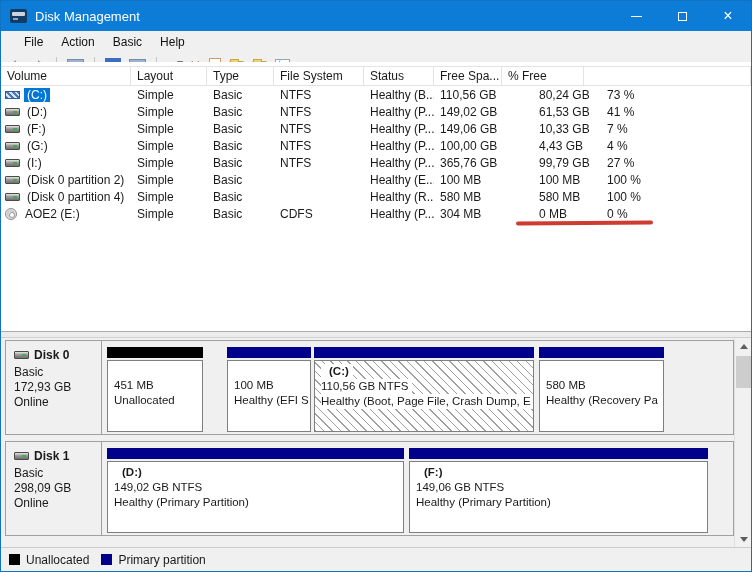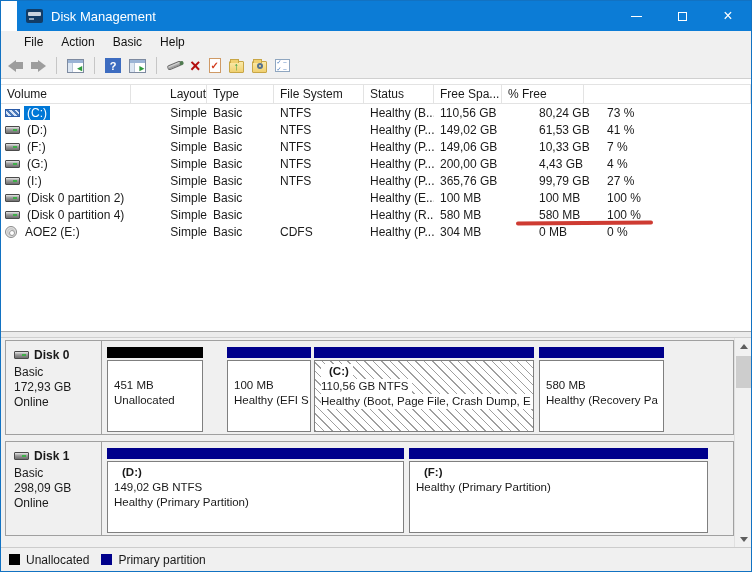--- a/index.html
+++ b/index.html
@@ -4,21 +4,21 @@
 <style>
   * { margin:0; padding:0; box-sizing:border-box; }
   html,body { background:#d8d8d8; }
   body { font-family:"Liberation Sans", sans-serif; }
   .window {
     position:relative; width:752px; height:572px; background:#ffffff;
     border:1px solid #1272c2; overflow:hidden;
     font-size:12px; color:#1a1a1a;
   }
   
-  .titlebar { position:absolute; top:0; left:16px; right:0; height:30px; background:#0c7cd6;
+  .titlebar { position:absolute; top:0; left:0; right:0; height:30px; background:#0c7cd6;
     display:flex; align-items:center; padding-left:9px; }
   .app-icon { width:17px; height:14px; background:#123c66; border-radius:2px; position:relative; margin-right:8px; }
   .app-icon::before { content:""; position:absolute; left:2px; top:3px; right:2px; height:4px; background:#c9d4e0; border-radius:1px; }
   .app-icon::after { content:""; position:absolute; left:3px; bottom:3px; width:5px; height:2px; background:#8fa6bd; }
   .titlebar .title { color:#ffffff; font-size:13px; }
   .controls { position:absolute; right:0; top:0; height:30px; display:flex; }
   .ctl { width:46px; height:30px; display:flex; align-items:center; justify-content:center; color:#ffffff; }
   .minbar { width:11px; height:1px; background:#ffffff; display:block; }
   .maxbox { width:9px; height:9px; border:1px solid #ffffff; display:block; }
   .closex { font-size:16px; line-height:16px; font-weight:400; }
@@ -51,24 +51,24 @@
   .doc-ico::after { content:"✓"; position:absolute; left:1px; top:1px; font-size:10px; color:#d23c1e; font-weight:bold; }
   .folder-ico { width:15px; height:12px; background:linear-gradient(#fbeaa9,#f0d070); border:1px solid #c8a646;
     border-radius:1px; position:relative; margin-top:2px; }
   .folder-ico::before { content:""; position:absolute; left:0; top:-3px; width:7px; height:3px; background:#f0d070; border:1px solid #c8a646; border-bottom:none; }
   .folder-ico .up { position:absolute; left:4px; top:-2px; font-size:11px; font-weight:bold; color:#2f9b3c; }
   .folder-ico .mag { position:absolute; left:4px; top:1px; width:6px; height:6px; border:2px solid #55718e; border-radius:50%; }
   .list-ico { width:15px; height:13px; border:1px solid #8fa6c0; background:
     linear-gradient(#fff,#fff) , #fff; position:relative; }
   .list-ico::after { content:"✓ –\A✓ –"; white-space:pre; position:absolute; left:1px; top:-1px; font-size:6px; line-height:7px; color:#3a6fb5; }
   
-  .vtable { position:absolute; top:79px; left:0; right:0; height:251px; background:#fff; }
+  .vtable { position:absolute; top:61px; left:0; right:0; height:251px; background:#fff; }
   .thead { margin-top:4px; height:20px; display:flex; border-top:1px solid #e3e3e3; border-bottom:1px solid #e3e3e3; }
   .th { border-right:1px solid #e3e3e3; padding-left:6px; line-height:18px; color:#1a1a1a; overflow:hidden; white-space:nowrap; }
-  .col-volume{width:130px;} .col-layout{width:76px;text-align:right;} .col-type{width:67px;} .col-fs{width:90px;}
+  .col-volume{width:130px;} .col-layout{width:76px;} .col-type{width:67px;} .col-fs{width:90px;}
   .col-status{width:70px;} .col-capacity{width:99px;} .col-free{width:68px;} .col-pct{width:82px;} .col-fill{flex:1;}
   .vrow { height:17px; display:flex; align-items:center; }
   .td { padding-left:6px; white-space:nowrap; overflow:hidden; }
   .td.c-vol { padding-left:4px; display:flex; align-items:center; }
   .vlabel { padding:0 3px; }
   .vlabel.sel { background:#0078d7; color:#fff; }
   .drive-ico { width:15px; height:8px; background:linear-gradient(180deg,#e6e6e6 0%,#9a9a9a 45%,#6f6f6f 100%);
     border:1px solid #4a4a4a; border-radius:1px; position:relative; margin-right:4px; flex:none; }
   .drive-ico::after { content:""; position:absolute; right:2px; top:2px; width:4px; height:2px; background:#3fae49; }
   .part-ico { width:15px; height:8px; border:1px solid #2a5ba8; margin-right:4px; flex:none;
@@ -254,21 +254,21 @@
 
     <div class="vrow">
       <div class="td c-vol col-volume">
           <span class="drive-ico"></span>
           <span class="vlabel">(G:)</span>
         </div>
       <div class="td col-layout">Simple</div>
       <div class="td col-type">Basic</div>
       <div class="td col-fs">NTFS</div>
       <div class="td col-status">Healthy (P...</div>
-      <div class="td col-capacity">200,00 GB</div>
+      <div class="td col-capacity">100,00 GB</div>
       <div class="td col-free">4,43 GB</div>
       <div class="td col-pct">4 %</div>
     </div>
 
     <div class="vrow">
       <div class="td c-vol col-volume">
           <span class="drive-ico"></span>
           <span class="vlabel">(I:)</span>
         </div>
       <div class="td col-layout">Simple</div>
@@ -389,20 +389,21 @@
           <div class="pt-line pt-title">(D:)</div>
           <div class="pt-line">149,02 GB NTFS</div>
           <div class="pt-line">Healthy (Primary Partition)</div>
         </div>
       </div>
 
       <div class="pt" style="left:403px; width:299px;">
         <div class="pt-bar bar-primary"></div>
         <div class="pt-box">
           <div class="pt-line pt-title">(F:)</div>
+          <div class="pt-line">149,06 GB NTFS</div>
           <div class="pt-line">Healthy (Primary Partition)</div>
         </div>
       </div>
     </div>
 
     <div class="vscroll">
       <div class="sb-btn sb-up">
           <span class="tri-up"></span>
         </div>
       <div class="sb-thumb"></div>

